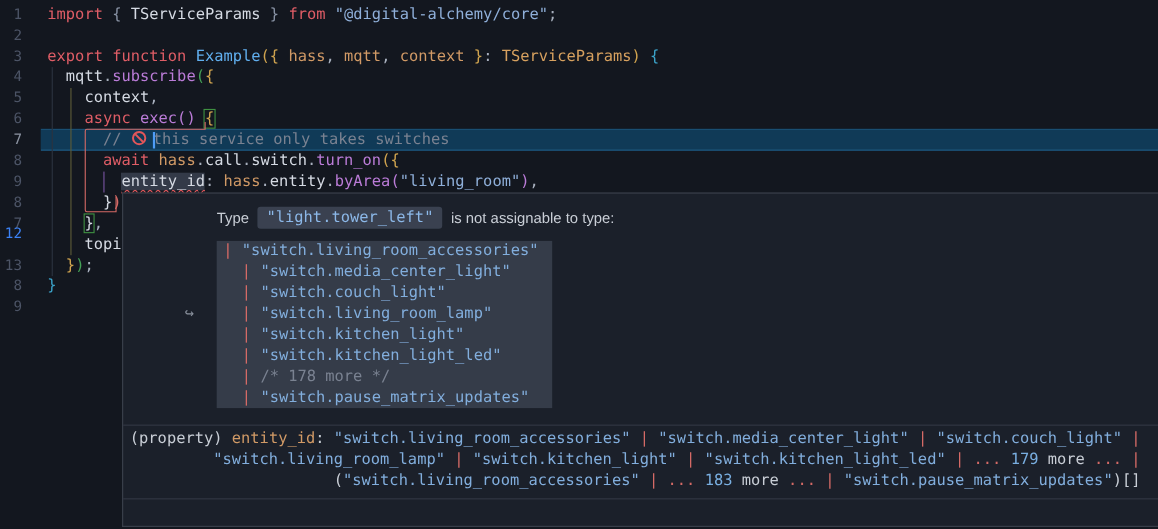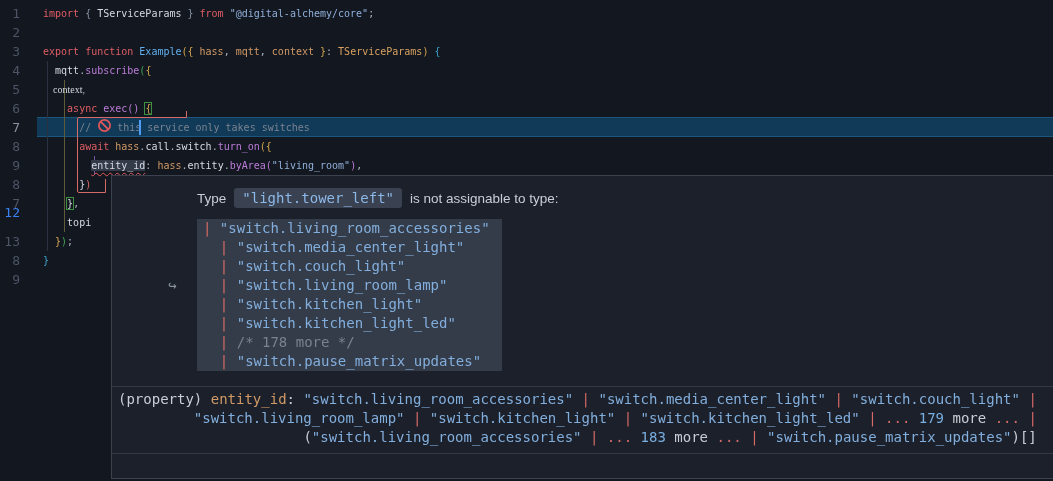--- a/index.html
+++ b/index.html
@@ -21,21 +21,21 @@
   #guide-1{left:47px;top:61px;height:190px;background:#2c3340;}
   #guide-2{left:64px;top:80px;height:152px;background:#5e5c38;}
   #guide-3{left:94px;top:156px;height:19px;background:#7a55a3;}
 
   .gutter-num{
     position:absolute;left:0;width:20px;height:19px;line-height:19px;
     text-align:right;font-size:13px;
   }
   .code-line{
     position:absolute;left:43px;height:19px;line-height:19px;
-    font-size:10px;white-space:pre;
+    font-size:14px;white-space:pre;
   }
   .tok{white-space:pre;}
   .greenbox{outline:1px solid #3f9142;}
   .wordbox{
     background:#333a48;
     text-decoration:underline wavy #e0565a 1px;
     text-underline-offset:3px;
   }
   .nosign-wrap{display:inline-block;width:15px;height:15px;vertical-align:-2px;margin-right:5px;}
   #cursor{position:absolute;left:139px;top:120px;width:2px;height:15px;background:#4f9cf5;}
@@ -102,21 +102,21 @@
       <div class="gutter-num mono" style="top: 203px; color: #3b82f6;">12</div>
       <div class="gutter-num mono" style="top: 232px; color: rgb(76, 84, 102);">13</div>
       <div class="gutter-num mono" style="top: 251px; color: rgb(76, 84, 102);">8</div>
       <div class="gutter-num mono" style="top: 270px; color: rgb(76, 84, 102);">9</div>
     </div>
   <div id="code-layer">
       <div class="code-line mono" style="top: 4px;"><span class="tok" style="color: rgb(223, 93, 102);">import </span><span class="tok" style="color: rgb(135, 145, 163);">{ </span><span class="tok" style="color: rgb(213, 218, 227);">TServiceParams</span><span class="tok" style="color: rgb(135, 145, 163);"> } </span><span class="tok" style="color: rgb(223, 93, 102);">from </span><span class="tok" style="color: rgb(143, 175, 217);">"@digital-alchemy/core"</span><span class="tok" style="color: rgb(169, 177, 191);">;</span></div>
       <div class="code-line mono" style="top: 23px;"></div>
       <div class="code-line mono" style="top: 42px;"><span class="tok" style="color: rgb(223, 93, 102);">export </span><span class="tok" style="color: rgb(223, 93, 102);">function </span><span class="tok" style="color: rgb(97, 175, 239);">Example</span><span class="tok" style="color: rgb(207, 163, 79);">({ </span><span class="tok" style="color: rgb(209, 154, 102);">hass</span><span class="tok" style="color: rgb(169, 177, 191);">, </span><span class="tok" style="color: rgb(209, 154, 102);">mqtt</span><span class="tok" style="color: rgb(169, 177, 191);">, </span><span class="tok" style="color: rgb(209, 154, 102);">context</span><span class="tok" style="color: rgb(207, 163, 79);"> }</span><span class="tok" style="color: rgb(169, 177, 191);">: </span><span class="tok" style="color: rgb(215, 161, 95);">TServiceParams</span><span class="tok" style="color: rgb(207, 163, 79);">)</span><span class="tok" style="color: rgb(169, 177, 191);"> </span><span class="tok" style="color: rgb(59, 163, 201);">{</span></div>
       <div class="code-line mono" style="top: 61px;"><span class="tok" style="color: rgb(169, 177, 191);">  </span><span class="tok" style="color: rgb(213, 218, 227);">mqtt</span><span class="tok" style="color: rgb(169, 177, 191);">.</span><span class="tok" style="color: rgb(187, 124, 216);">subscribe</span><span class="tok" style="color: rgb(67, 161, 86);">(</span><span class="tok" style="color: rgb(207, 163, 79);">{</span></div>
-      <div class="code-line mono" style="top: 80px; font-family: Liberation Serif, serif;"><span class="tok" style="color: rgb(169, 177, 191);">    </span><span class="tok" style="color: rgb(213, 218, 227);">context</span><span class="tok" style="color: rgb(169, 177, 191);">,</span></div>
+      <div class="code-line mono" style="top: 80px;"><span class="tok" style="color: rgb(169, 177, 191);">    </span><span class="tok" style="color: rgb(213, 218, 227);">context</span><span class="tok" style="color: rgb(169, 177, 191);">,</span></div>
       <div class="code-line mono" style="top: 99px;"><span class="tok" style="color: rgb(169, 177, 191);">    </span><span class="tok" style="color: rgb(223, 93, 102);">async </span><span class="tok" style="color: rgb(187, 124, 216);">exec</span><span class="tok" style="color: rgb(187, 124, 216);">()</span><span class="tok" style="color: rgb(169, 177, 191);"> </span><span class="tok greenbox" style="color: rgb(207, 163, 79);">{</span></div>
       <div class="code-line mono" style="top: 118px;"><span class="tok" style="color: rgb(169, 177, 191);">      </span><span class="tok" style="color: rgb(122, 130, 145);">// </span><span class="nosign-wrap"><svg width="15" height="15" viewBox="0 0 15 15">
             <circle cx="7.5" cy="7.5" r="5.6" fill="none" stroke="#e0565a" stroke-width="1.8"></circle>
             <line x1="3.7" y1="3.7" x2="11.3" y2="11.3" stroke="#e0565a" stroke-width="1.8"></line>
           </svg></span><span class="tok" style="color: rgb(122, 130, 145);">this service only takes switches</span></div>
       <div class="code-line mono" style="top: 137px;"><span class="tok" style="color: rgb(169, 177, 191);">      </span><span class="tok" style="color: rgb(223, 93, 102);">await </span><span class="tok" style="color: rgb(209, 154, 102);">hass</span><span class="tok" style="color: rgb(169, 177, 191);">.</span><span class="tok" style="color: rgb(213, 218, 227);">call</span><span class="tok" style="color: rgb(169, 177, 191);">.</span><span class="tok" style="color: rgb(213, 218, 227);">switch</span><span class="tok" style="color: rgb(169, 177, 191);">.</span><span class="tok" style="color: rgb(187, 124, 216);">turn_on</span><span class="tok" style="color: rgb(207, 163, 79);">({</span></div>
       <div class="code-line mono" style="top: 156px;"><span class="tok" style="color: rgb(169, 177, 191);">        </span><span class="tok wordbox" style="color: rgb(213, 218, 227);">entity_id</span><span class="tok" style="color: rgb(169, 177, 191);">: </span><span class="tok" style="color: rgb(209, 154, 102);">hass</span><span class="tok" style="color: rgb(169, 177, 191);">.</span><span class="tok" style="color: rgb(213, 218, 227);">entity</span><span class="tok" style="color: rgb(169, 177, 191);">.</span><span class="tok" style="color: rgb(187, 124, 216);">byArea</span><span class="tok" style="color: rgb(187, 124, 216);">(</span><span class="tok" style="color: rgb(143, 175, 217);">"living_room"</span><span class="tok" style="color: rgb(187, 124, 216);">)</span><span class="tok" style="color: rgb(169, 177, 191);">,</span></div>
       <div class="code-line mono" style="top: 175px;"><span class="tok" style="color: rgb(169, 177, 191);">      </span><span class="tok" style="color: rgb(213, 218, 227);">}</span><span class="tok" style="color: rgb(213, 106, 102);">)</span></div>
       <div class="code-line mono" style="top: 194px;"><span class="tok" style="color: rgb(169, 177, 191);">    </span><span class="tok greenbox" style="color: rgb(213, 218, 227);">}</span><span class="tok" style="color: rgb(169, 177, 191);">,</span></div>
       <div class="code-line mono" style="top: 213px;"><span class="tok" style="color: rgb(169, 177, 191);">    </span><span class="tok" style="color: rgb(213, 218, 227);">topi</span></div>

